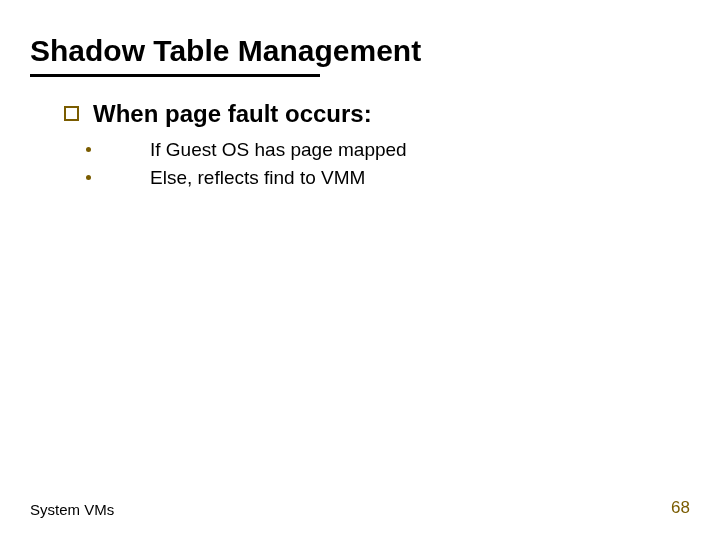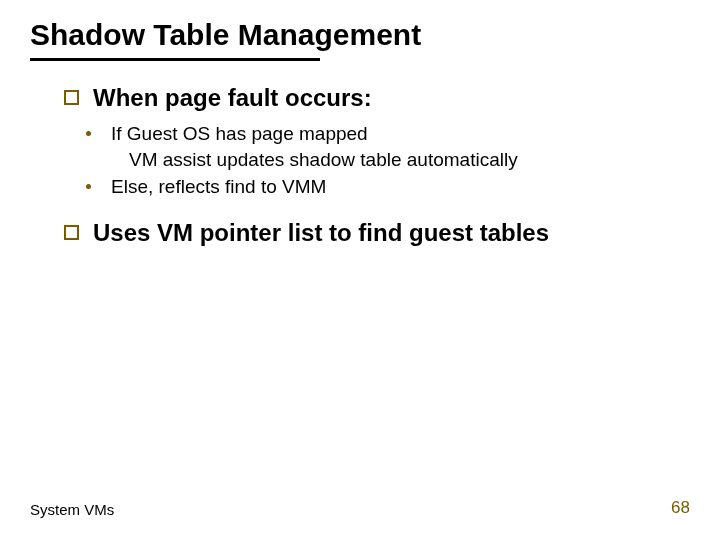--- a/index.html
+++ b/index.html
@@ -8,20 +8,21 @@
     background: #ffffff;
     font-family: Arial, Helvetica, sans-serif;
     position: relative;
     padding: 18px 30px 0 30px;
   }
   .title {
     font-size: 30px;
     font-weight: bold;
     color: #000;
     letter-spacing: 0px;
+    margin-top: 16px;
   }
   .title-rule {
     margin-top: 6px;
     width: 290px;
     height: 3px;
     background: #000;
   }
   .content {
     margin-top: 22px;
     padding-left: 4px;
@@ -59,21 +60,21 @@
     border-radius: 50%;
     margin-top: 10px;
     margin-right: 20px;
     flex: 0 0 auto;
   }
   .sub-body {
     font-size: 19px;
     color: #000;
     line-height: 1.35;
   }
-  .sub-body .line { display: block; }
+  .sub-body .line { display: block; margin-left: 39px; }
   .sub-body .indent { padding-left: 18px; }
   .footer-left {
     position: absolute;
     left: 30px;
     bottom: 22px;
     font-size: 15px;
     color: #000;
     margin-top: 21px;
   }
   .footer-right {
@@ -95,32 +96,27 @@
   <div class="q-item">
     <div class="q-bullet"></div>
     <div class="q-text">When page fault occurs:</div>
   </div>
 
   <div class="sub-list">
     <div class="sub-item">
       <div class="dot"></div>
       <div class="sub-body">
         <span class="line">If Guest OS has page mapped</span>
-        <span class="line indent">VM assist updates shadow table automatically</span>
       </div>
     </div>
     <div class="sub-item">
       <div class="dot"></div>
       <div class="sub-body">
         <span class="line">Else, reflects find to VMM</span>
       </div>
     </div>
   </div>
 
-  <div class="q-item">
-    <div class="q-bullet"></div>
-    <div class="q-text">Uses VM pointer list to find guest tables</div>
-  </div>
 
 </div>
 
 <div class="footer-left">System VMs</div>
 <div class="footer-right">68</div>
 
 </body></html>

